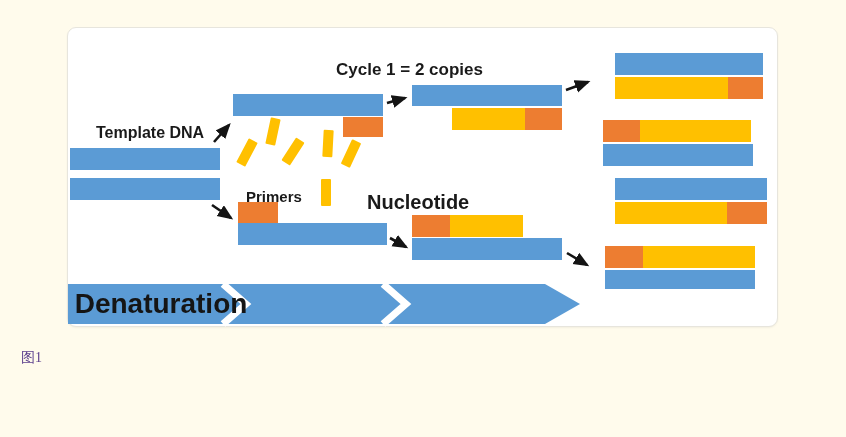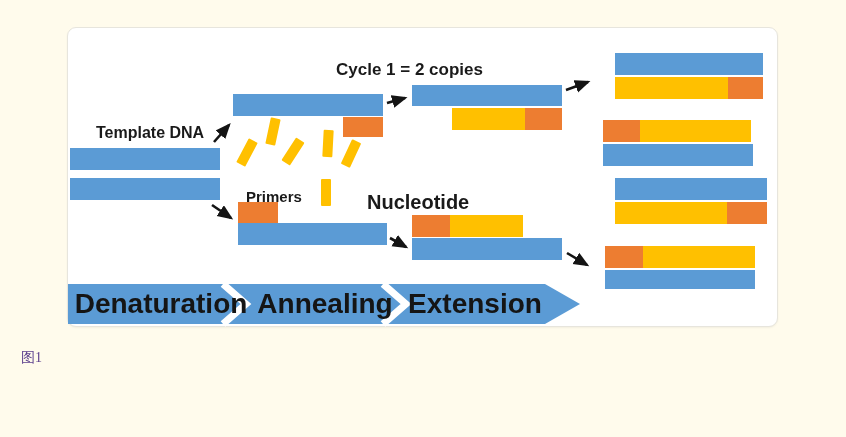--- a/index.html
+++ b/index.html
@@ -110,18 +110,16 @@
   <div class="bar orange" style="left:605px;top:246px;width:38px;height:22px;"></div>
   <div class="bar yellow" style="left:643px;top:246px;width:112px;height:22px;"></div>
   <div class="bar blue" style="left:605px;top:270px;width:150px;height:19px;"></div>
 
   <div class="lbl" style="left:336px;top:61px;font-size:17px;">Cycle 1 = 2 copies</div>
   <div class="lbl" style="left:96px;top:124px;font-size:16px;">Template DNA</div>
   <div class="lbl" style="left:246px;top:189px;font-size:15px;">Primers</div>
   <div class="lbl" style="left:347px;top:191px;font-size:20px;margin-left:20px;">Nucleotide</div>
 
   <div class="stage-lbl" style="left:81px;width:160px;">Denaturation</div>
-  <div class="stage-lbl" style="left:245px;width:160px;">Annealing</div>
-  <div class="stage-lbl" style="left:400px;width:150px;">Extension</div>
 
   <a class="fig-link">图1</a>
 
 </div>
 
 </body></html>

